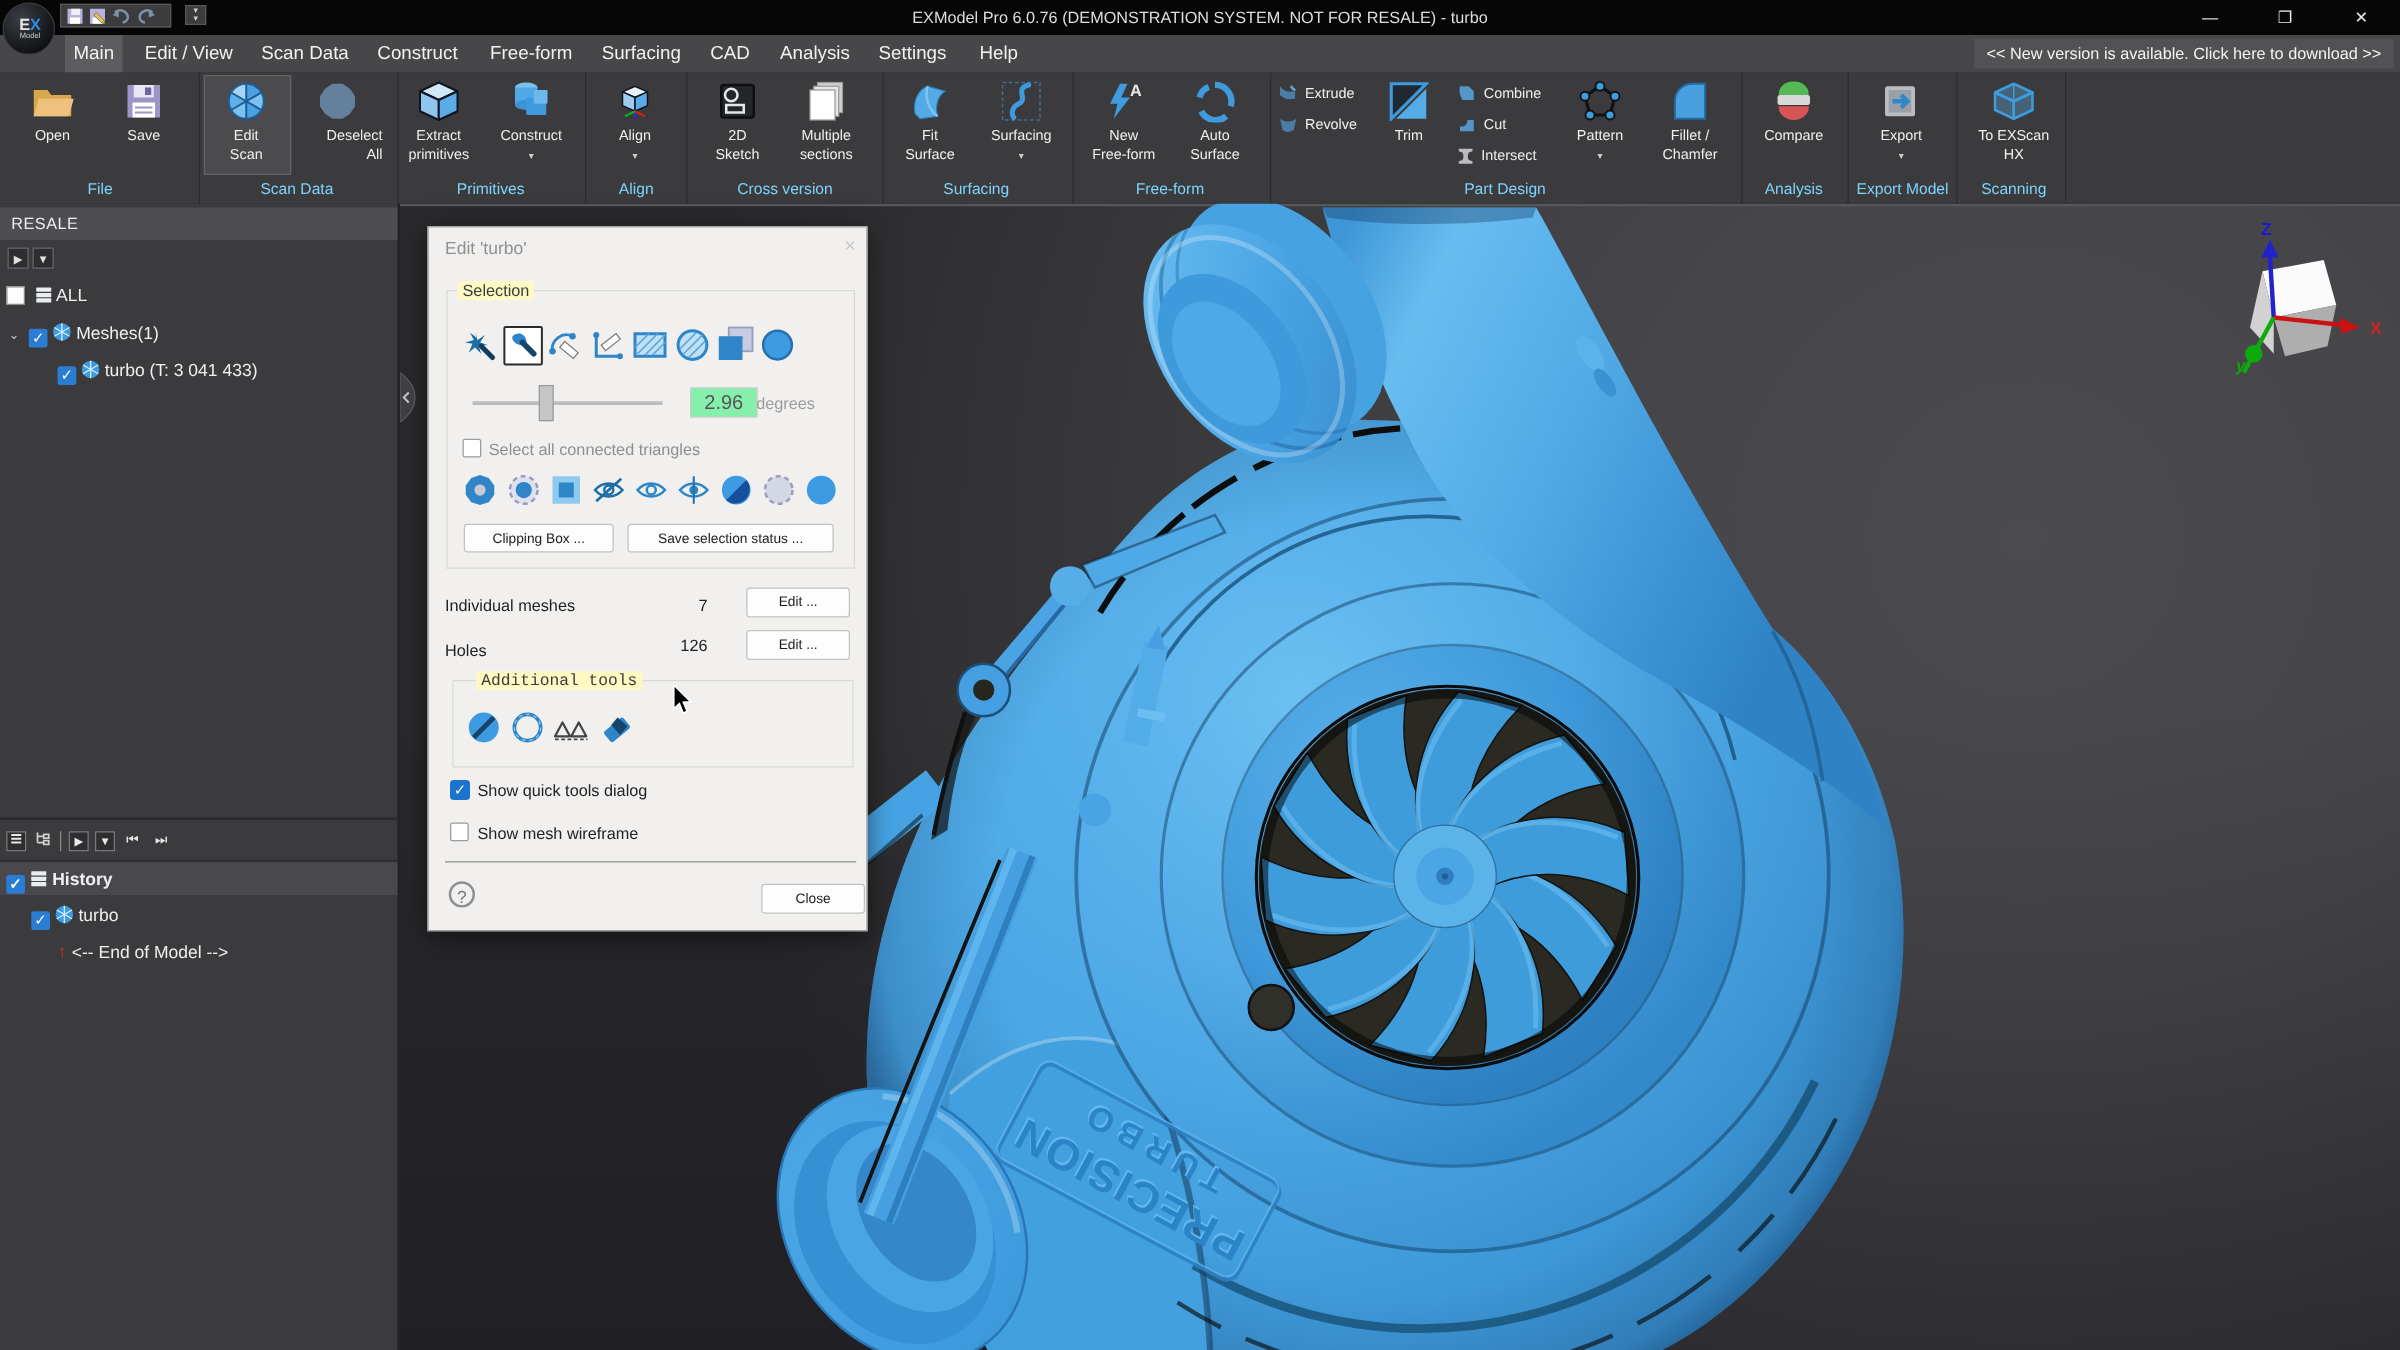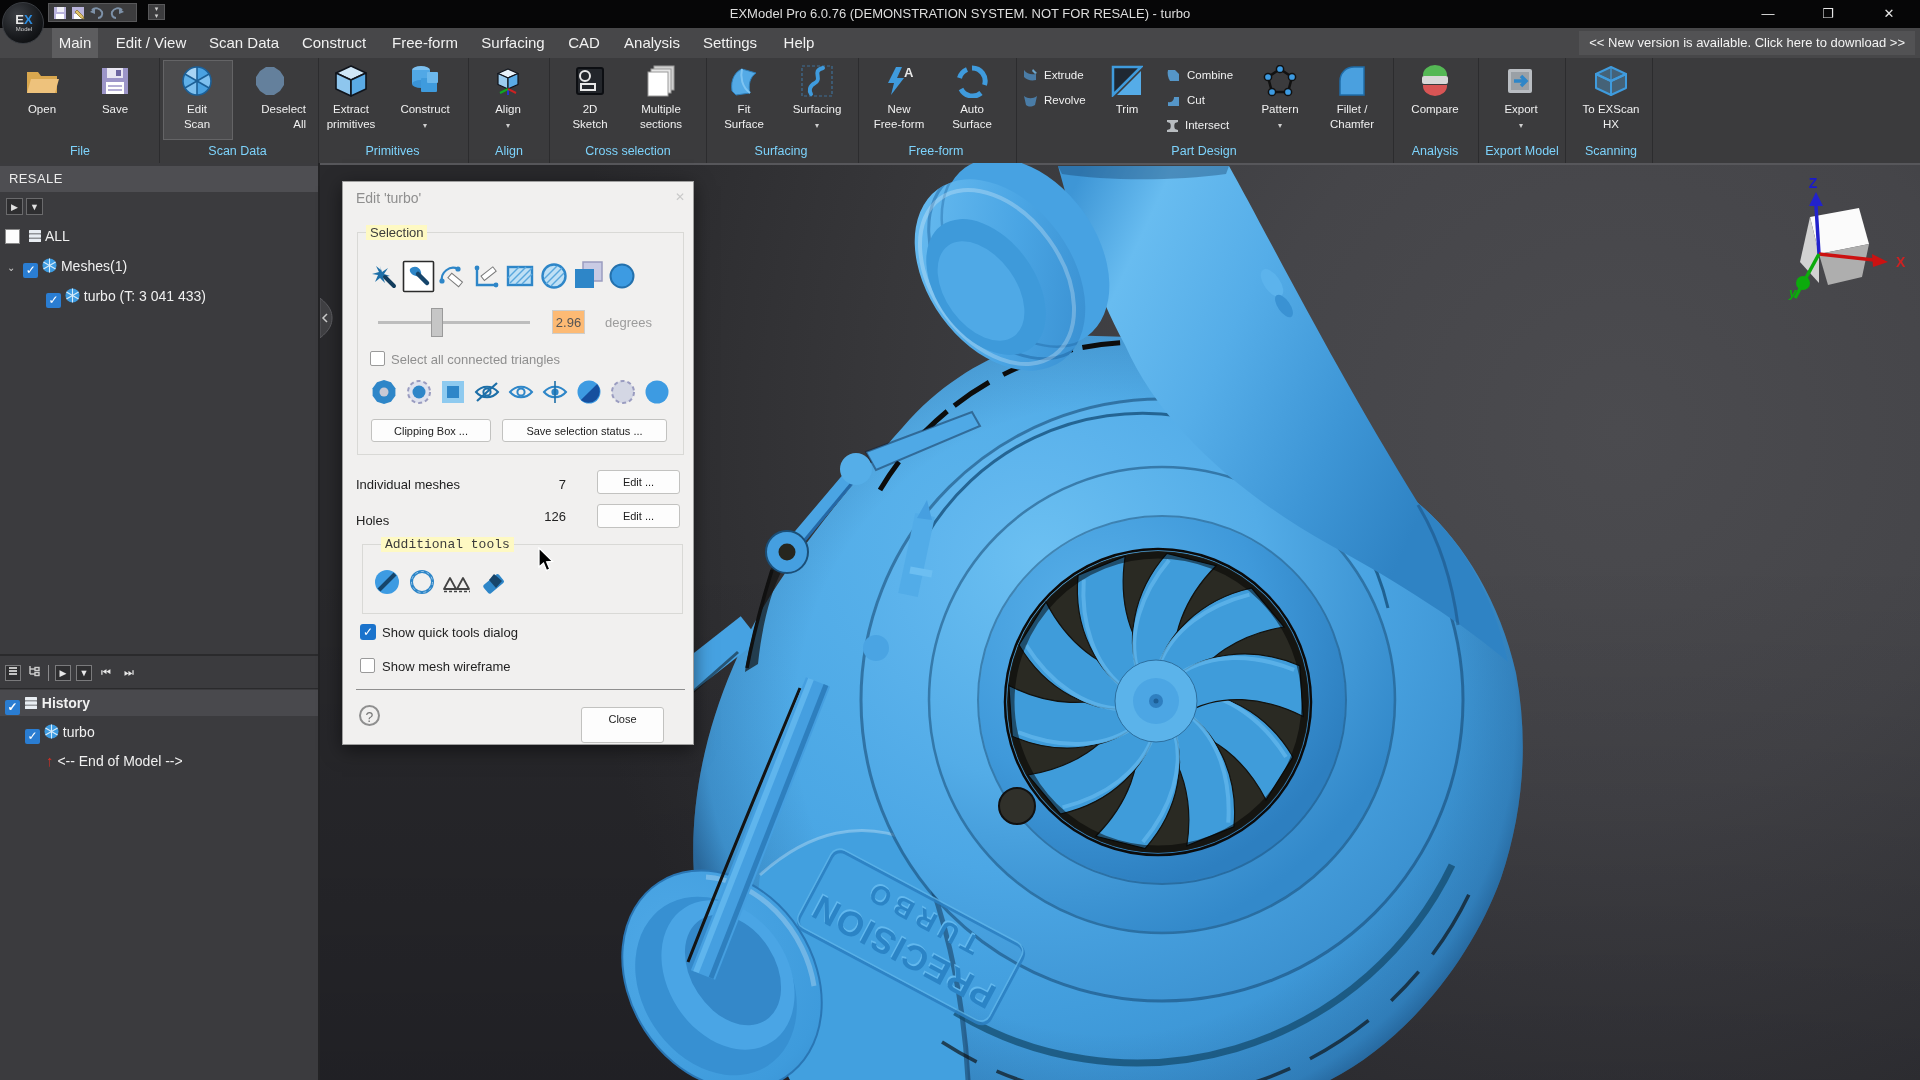--- a/index.html
+++ b/index.html
@@ -378,21 +378,21 @@
           <line x1="18" y1="3" x2="18" y2="17" stroke="#3f9bdd" stroke-width="1.2"></line>
         </svg>
   </div>
       <div class="rlb">To EXScan<br>HX</div>
     </div>
 
   <div class="glabel" style="left:20px;width:120px;">File</div>
   <div class="glabel" style="left:175px;width:125px;">Scan Data</div>
   <div class="glabel" style="left:330px;width:125px;">Primitives</div>
   <div class="glabel" style="left:470px;width:78px;">Align</div>
-  <div class="glabel" style="left:558px;width:140px;">Cross selection</div>
+  <div class="glabel" style="left:558px;width:140px;">Cross version</div>
   <div class="glabel" style="left:716px;width:130px;">Surfacing</div>
   <div class="glabel" style="left:862px;width:148px;">Free-form</div>
   <div class="glabel" style="left:1130px;width:148px;">Part Design</div>
   <div class="glabel" style="left:1394px;width:82px;">Analysis</div>
   <div class="glabel" style="left:1478px;width:88px;">Export Model</div>
   <div class="glabel" style="left:1567px;width:88px;">Scanning</div>
 
   <div class="vsep" style="left:159px;"></div>
   <div class="vsep" style="left:318px;"></div>
   <div class="vsep" style="left:468px;"></div>
@@ -790,21 +790,21 @@
       <line x1="-13" y1="9.5" x2="13" y2="9.5" stroke="#444" stroke-width="1.5" stroke-dasharray="3 2"></line>
     </g>
     <g transform="translate(149,400)">
       <rect x="-10" y="-3" width="20" height="11" rx="2" transform="rotate(-40)" fill="#2e86c8"></rect>
       <path d="M 2 -8 L 10 -1 L 4 6 L -3 -2 Z" fill="#16456b"></path>
     </g>
   </svg>
 
   <div style="position:absolute;left:35px;top:139px;width:152px;height:3px;background:#bdbdbd;"></div>
   <div style="position:absolute;left:88px;top:126px;width:12px;height:29px;background:#c6c6c6;border:1px solid #9a9a9a;"></div>
-  <div style="position:absolute;left:209px;top:128px;width:33px;height:24px;background:#fdba74;border:1px solid #cdcdcb;text-align:center;line-height:24px;color:#555;font-size:13px;">2.96</div>
+  <div style="position:absolute;left:209px;top:128px;width:54px;height:24px;background:#86efac;border:1px solid #cdcdcb;text-align:center;line-height:24px;color:#555;font-size:16px;">2.96</div>
   <div style="position:absolute;left:262px;top:133px;color:#9c9c9c;font-size:13px;">degrees</div>
 
   <div class="dcb" style="left:27px;top:169px;"></div>
   <div style="position:absolute;left:48px;top:170px;color:#8f8f8f;">Select all connected triangles</div>
 
   <div class="btn" style="left:28px;top:237px;width:120px;height:23px;line-height:22px;">Clipping Box ...</div>
   <div class="btn" style="left:159px;top:237px;width:165px;height:23px;line-height:22px;">Save selection status ...</div>
 
   <div style="position:absolute;left:13px;top:295px;">Individual meshes</div>
   <div style="position:absolute;left:200px;top:295px;width:23px;text-align:right;">7</div>
@@ -819,21 +819,21 @@
   </div>
 
   <div class="dcbon" style="left:17px;top:442px;">✓</div>
   <div style="position:absolute;left:39px;top:443px;">Show quick tools dialog</div>
   <div class="dcb" style="left:17px;top:476px;"></div>
   <div style="position:absolute;left:39px;top:477px;">Show mesh wireframe</div>
 
   <div style="position:absolute;left:13px;top:507px;width:329px;height:1px;background:#8f8f8f;"></div>
 
   <div style="position:absolute;left:16px;top:523px;width:21px;height:21px;border:2px solid #8f8f8f;border-radius:50%;color:#777;text-align:center;line-height:21px;font-size:14px;">?</div>
-  <div class="btn" style="left:238px;top:525px;width:83px;height:36px;line-height:23px;">Close</div>
+  <div class="btn" style="left:266px;top:525px;width:83px;height:24px;line-height:23px;">Close</div>
 </div>
 
 <svg class="abs" style="left:320px;top:298px;" width="16" height="40" viewBox="0 0 16 40">
   <path d="M0 0 C 10 8 12 14 12 20 C 12 26 10 32 0 40 Z" fill="#3f3f42" stroke="#5a5a5e" stroke-width="1"></path>
   <path d="M7 16 L3 20 L7 24" fill="none" stroke="#c8c8c8" stroke-width="1.5"></path>
 </svg>
 
 <svg class="abs" style="left:537px;top:547px;" width="19" height="26" viewBox="0 0 19 26">
   <path d="M 2 1 L 2 20 L 6.5 16 L 9.5 23.5 L 12.7 22 L 9.7 14.8 L 15.5 14.4 Z" fill="#000" stroke="#fff" stroke-width="1.3"></path>
 </svg>

